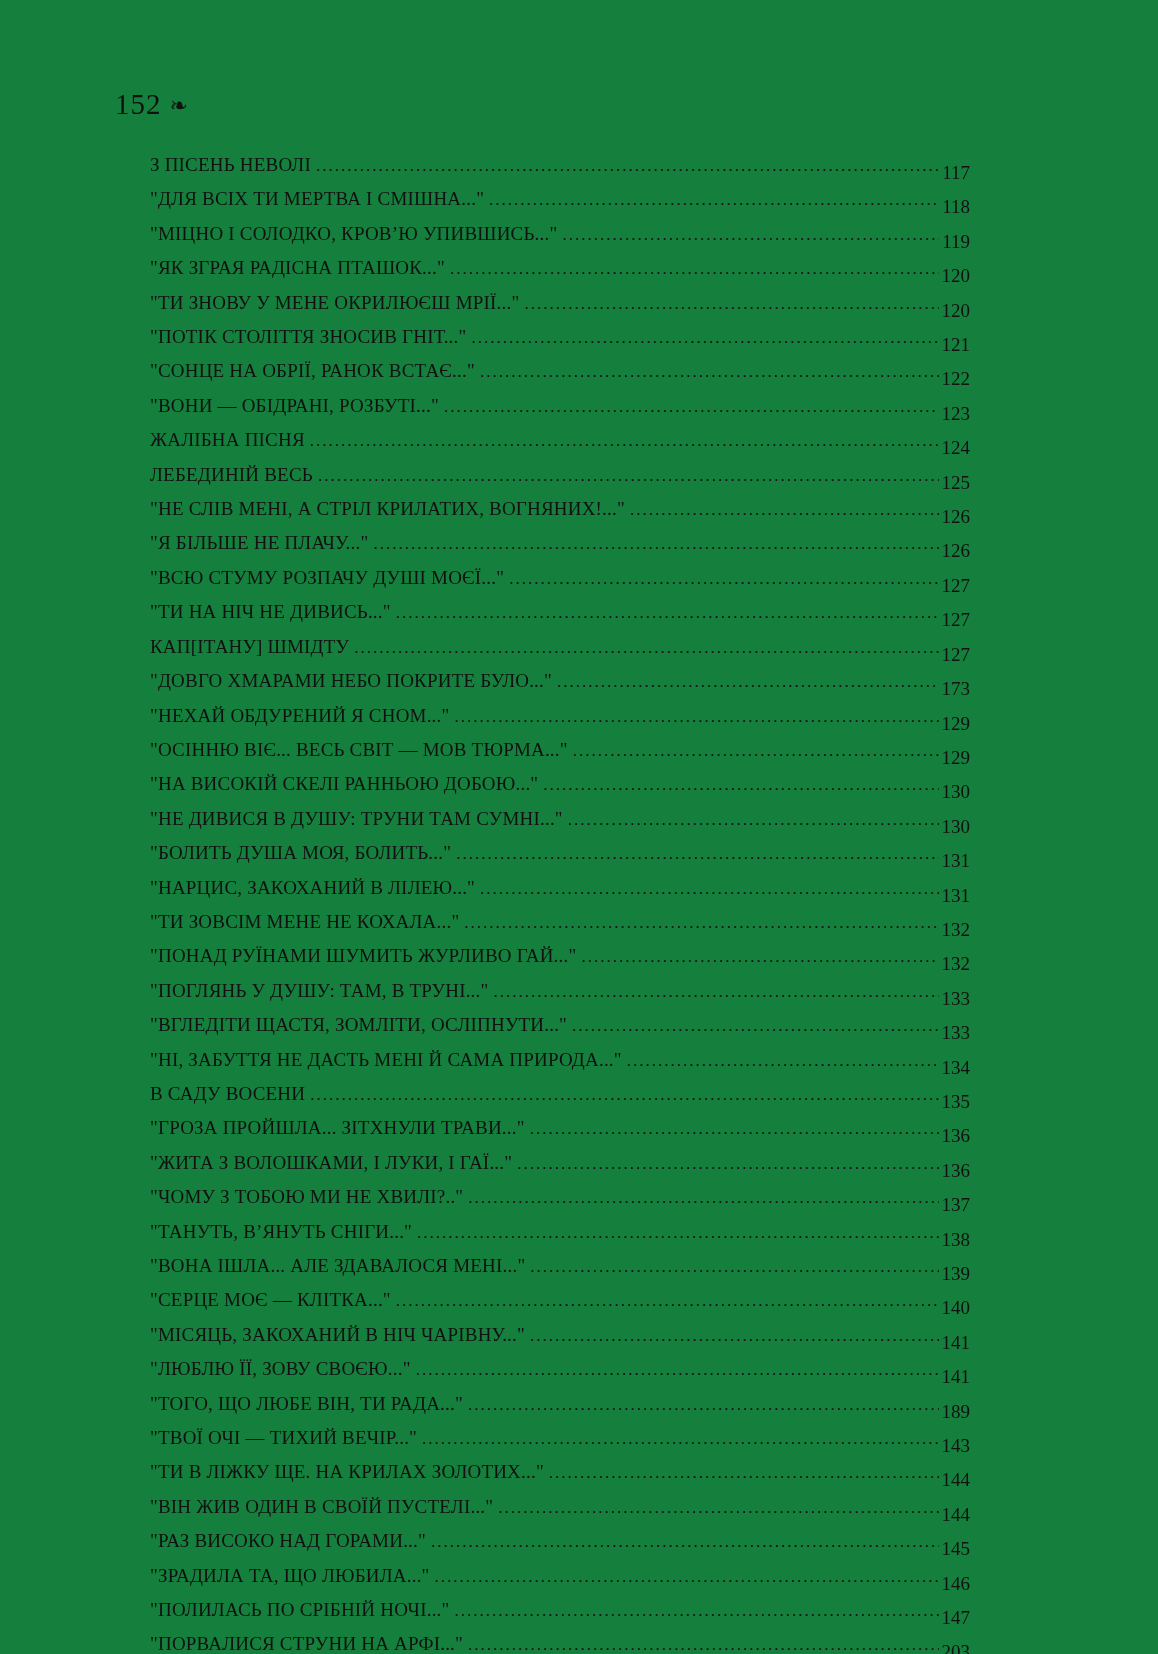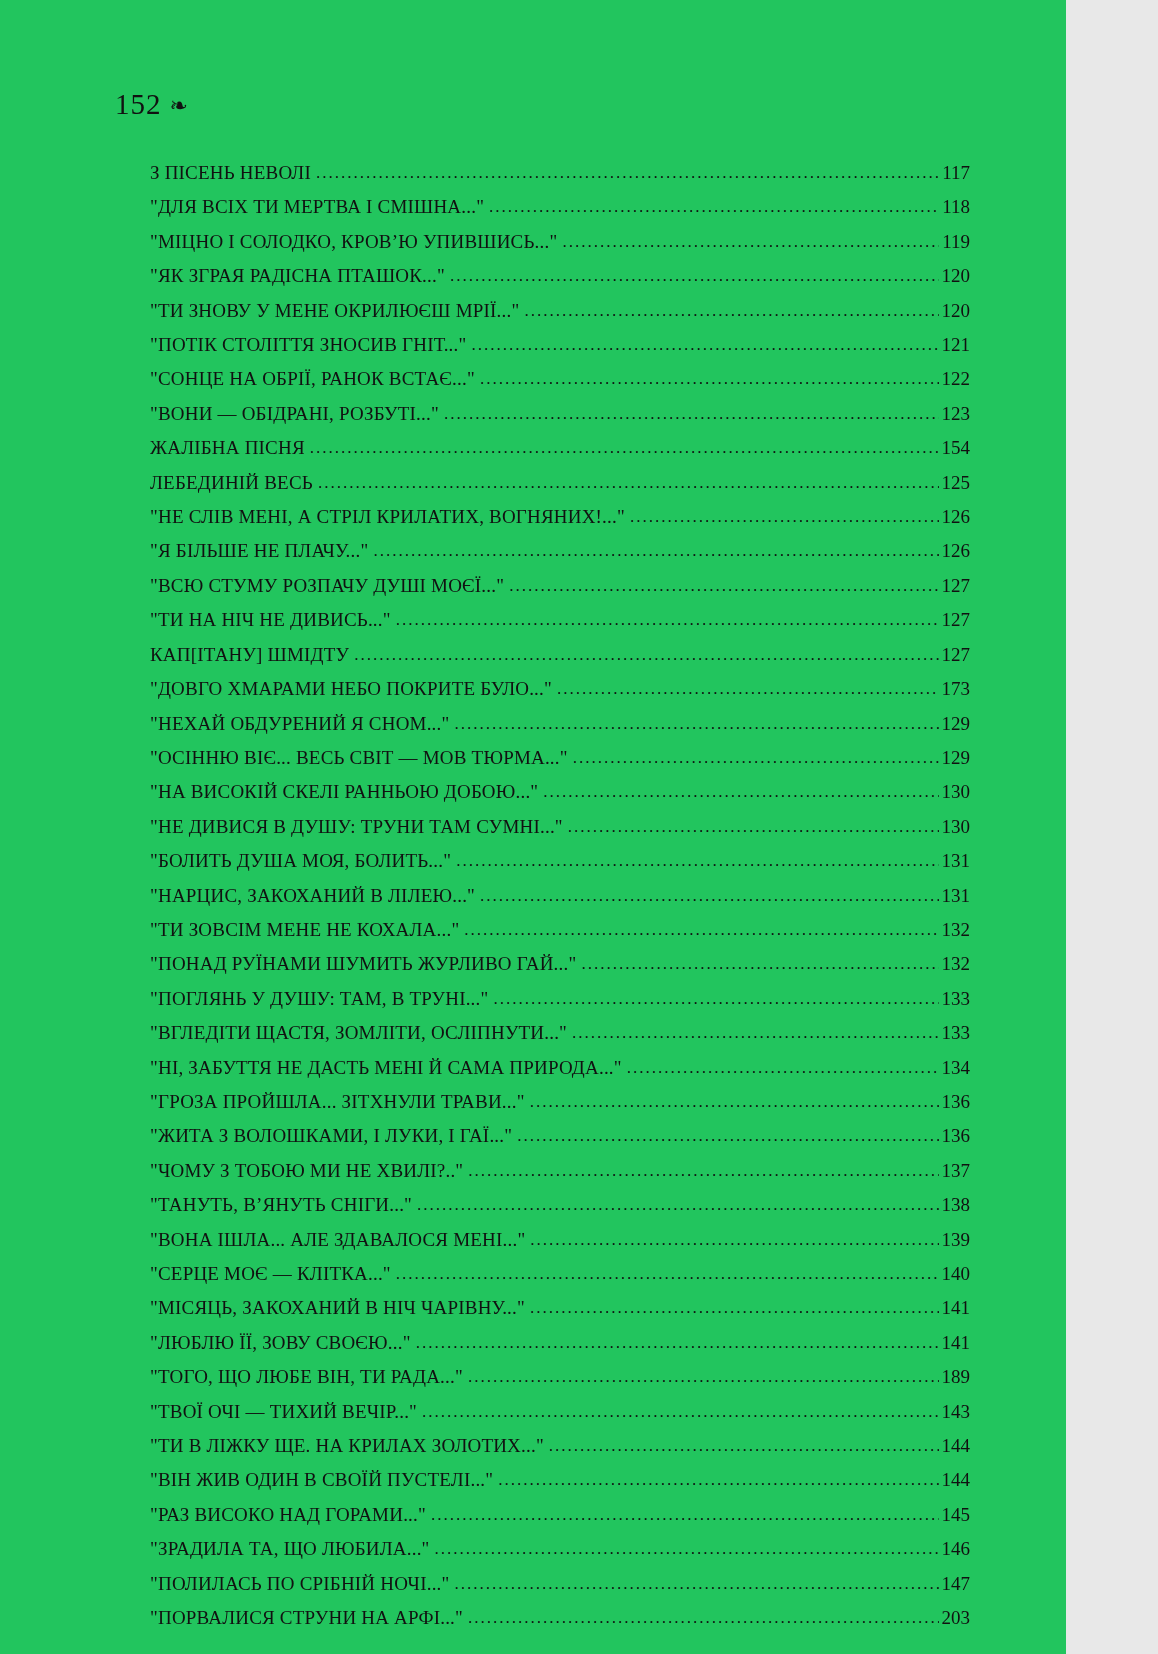--- a/index.html
+++ b/index.html
@@ -2,23 +2,23 @@
 <html><head>
 <meta charset="utf-8">
 <style>
   html, body {
     margin: 0;
     padding: 0;
     background: #e8e8e8;
   }
   .page {
     position: relative;
-    width: 1066px;
+    width: 1158px;
     height: 1654px;
-    background: #22c55e;
+    background: #15803d;
     font-family: "Liberation Serif", serif;
     color: #111111;
     overflow: hidden;
   }
   .header {
     position: absolute;
     left: 115px;
     top: 88px;
     width: 855px;
     height: 40px;
@@ -50,21 +50,21 @@
     font-size: 21px;
   }
   .toc {
     position: absolute;
     left: 150px;
     top: 152px;
     width: 820px;
   }
   .toc-entry {
     display: flex;
-    align-items: flex-end;
+    align-items: flex-start;
     font-size: 19px;
     line-height: 26.4px;
     white-space: nowrap;
   }
   .toc-title {
     flex: 0 0 auto;
     letter-spacing: 0.2px;
   }
   .toc-dots {
     flex: 1 1 auto;
@@ -141,21 +141,21 @@
 
     <div class="toc-entry">
       <span class="toc-title">"ВОНИ — ОБІДРАНІ, РОЗБУТІ..."</span>
       <span class="toc-dots"></span>
       <span class="toc-page">123</span>
     </div>
 
     <div class="toc-entry">
       <span class="toc-title">ЖАЛІБНА ПІСНЯ</span>
       <span class="toc-dots"></span>
-      <span class="toc-page">154</span>
+      <span class="toc-page">124</span>
     </div>
 
     <div class="toc-entry">
       <span class="toc-title">ЛЕБЕДИНІЙ ВЕСЬ</span>
       <span class="toc-dots"></span>
       <span class="toc-page">125</span>
     </div>
 
     <div class="toc-entry">
       <span class="toc-title">"НЕ СЛІВ МЕНІ, А СТРІЛ КРИЛАТИХ, ВОГНЯНИХ!..."</span>
@@ -252,20 +252,25 @@
       <span class="toc-dots"></span>
       <span class="toc-page">133</span>
     </div>
 
     <div class="toc-entry">
       <span class="toc-title">"НІ, ЗАБУТТЯ НЕ ДАСТЬ МЕНІ Й САМА ПРИРОДА..."</span>
       <span class="toc-dots"></span>
       <span class="toc-page">134</span>
     </div>
 
+    <div class="toc-entry">
+      <span class="toc-title">В САДУ ВОСЕНИ</span>
+      <span class="toc-dots"></span>
+      <span class="toc-page">135</span>
+    </div>
 
     <div class="toc-entry">
       <span class="toc-title">"ГРОЗА ПРОЙШЛА... ЗІТХНУЛИ ТРАВИ..."</span>
       <span class="toc-dots"></span>
       <span class="toc-page">136</span>
     </div>
 
     <div class="toc-entry">
       <span class="toc-title">"ЖИТА З ВОЛОШКАМИ, І ЛУКИ, І ГАЇ..."</span>
       <span class="toc-dots"></span>

